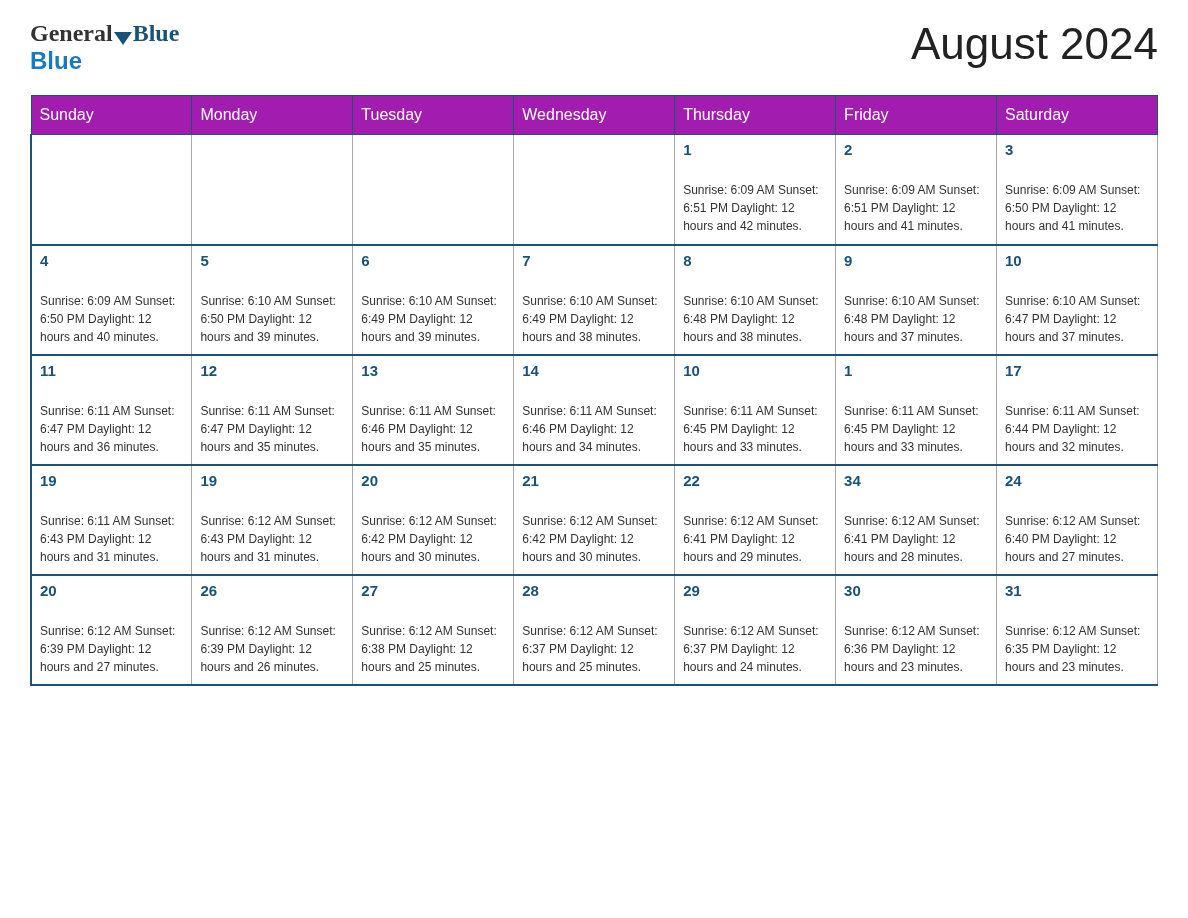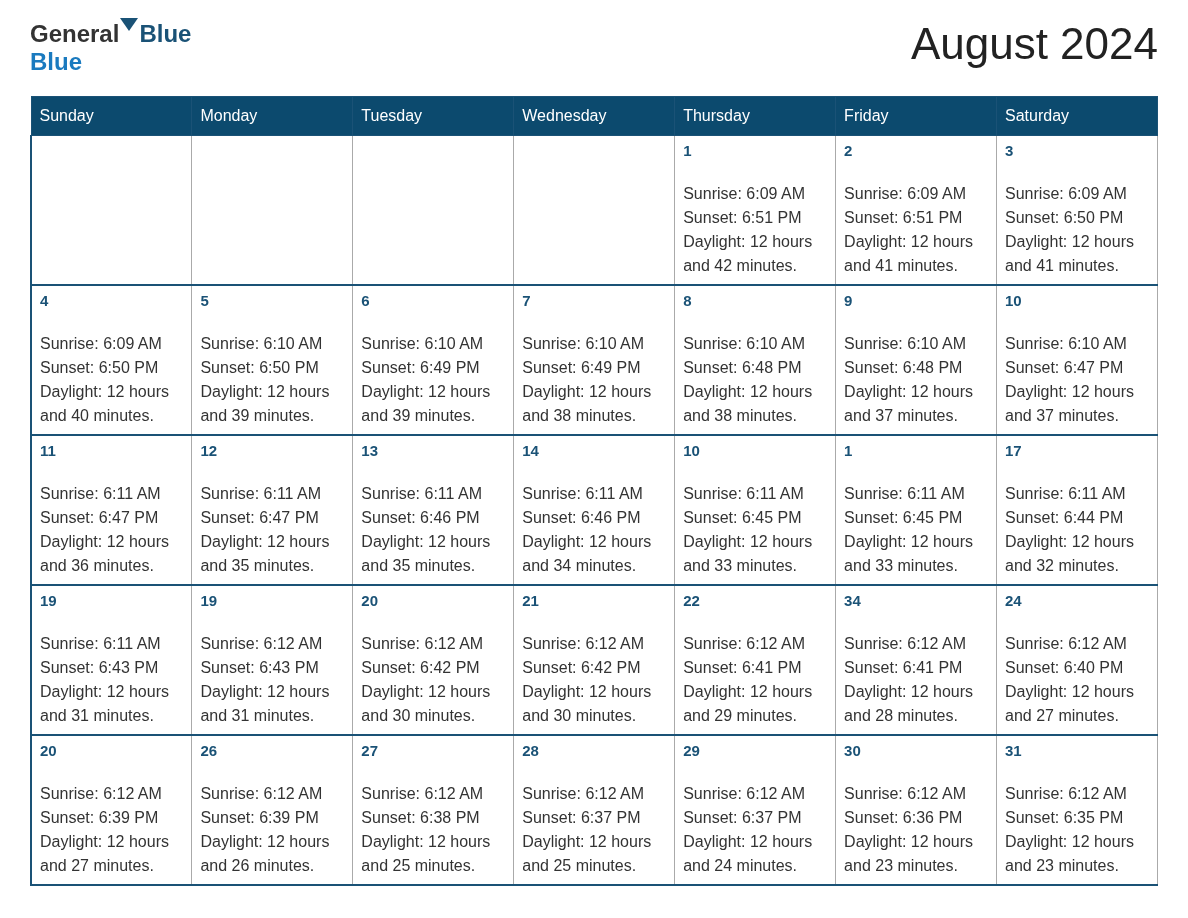--- a/index.html
+++ b/index.html
@@ -32,21 +32,21 @@
       font-size: 22px;
       color: #555;
       margin-top: 4px;
     }
     table {
       width: 100%;
       border-collapse: collapse;
       table-layout: fixed;
     }
     thead tr {
-      background-color: #0c4a6e;
+      background-color: #a21caf;
       border-radius: 18px;
     }
     thead th {
       color: #fff;
       font-size: 16px;
       font-weight: normal;
       padding: 10px 8px;
       text-align: left;
       border: 1px solid #1a5276;
     }
@@ -62,32 +62,33 @@
       border-left: 2px solid #1a5276;
     }
     .day-num {
       font-size: 15px;
       font-weight: bold;
       color: #1a5276;
       display: block;
       margin-bottom: 3px;
     }
     .day-info {
-      font-size: 16px;
+      font-size: 12px;
       color: #333;
       line-height: 1.5;
       margin-top: 23px;
     }
     tbody tr {
       border-bottom: 2px solid #1a5276;
     }
     
     .logo-wrap {
       display: flex;
-      align-items: flex-start;
+      align-items: flex-end;
+      font-family: Liberation Serif, serif;
     }
     .logo-part1 { color: #333; font-size: 24px; font-weight: bold; }
     .logo-arrow {
       display: inline-block;
       width: 0; height: 0;
       border-left: 9px solid transparent;
       border-right: 9px solid transparent;
       border-top: 13px solid #1a5276;
       margin: 0 1px;
       vertical-align: middle;

